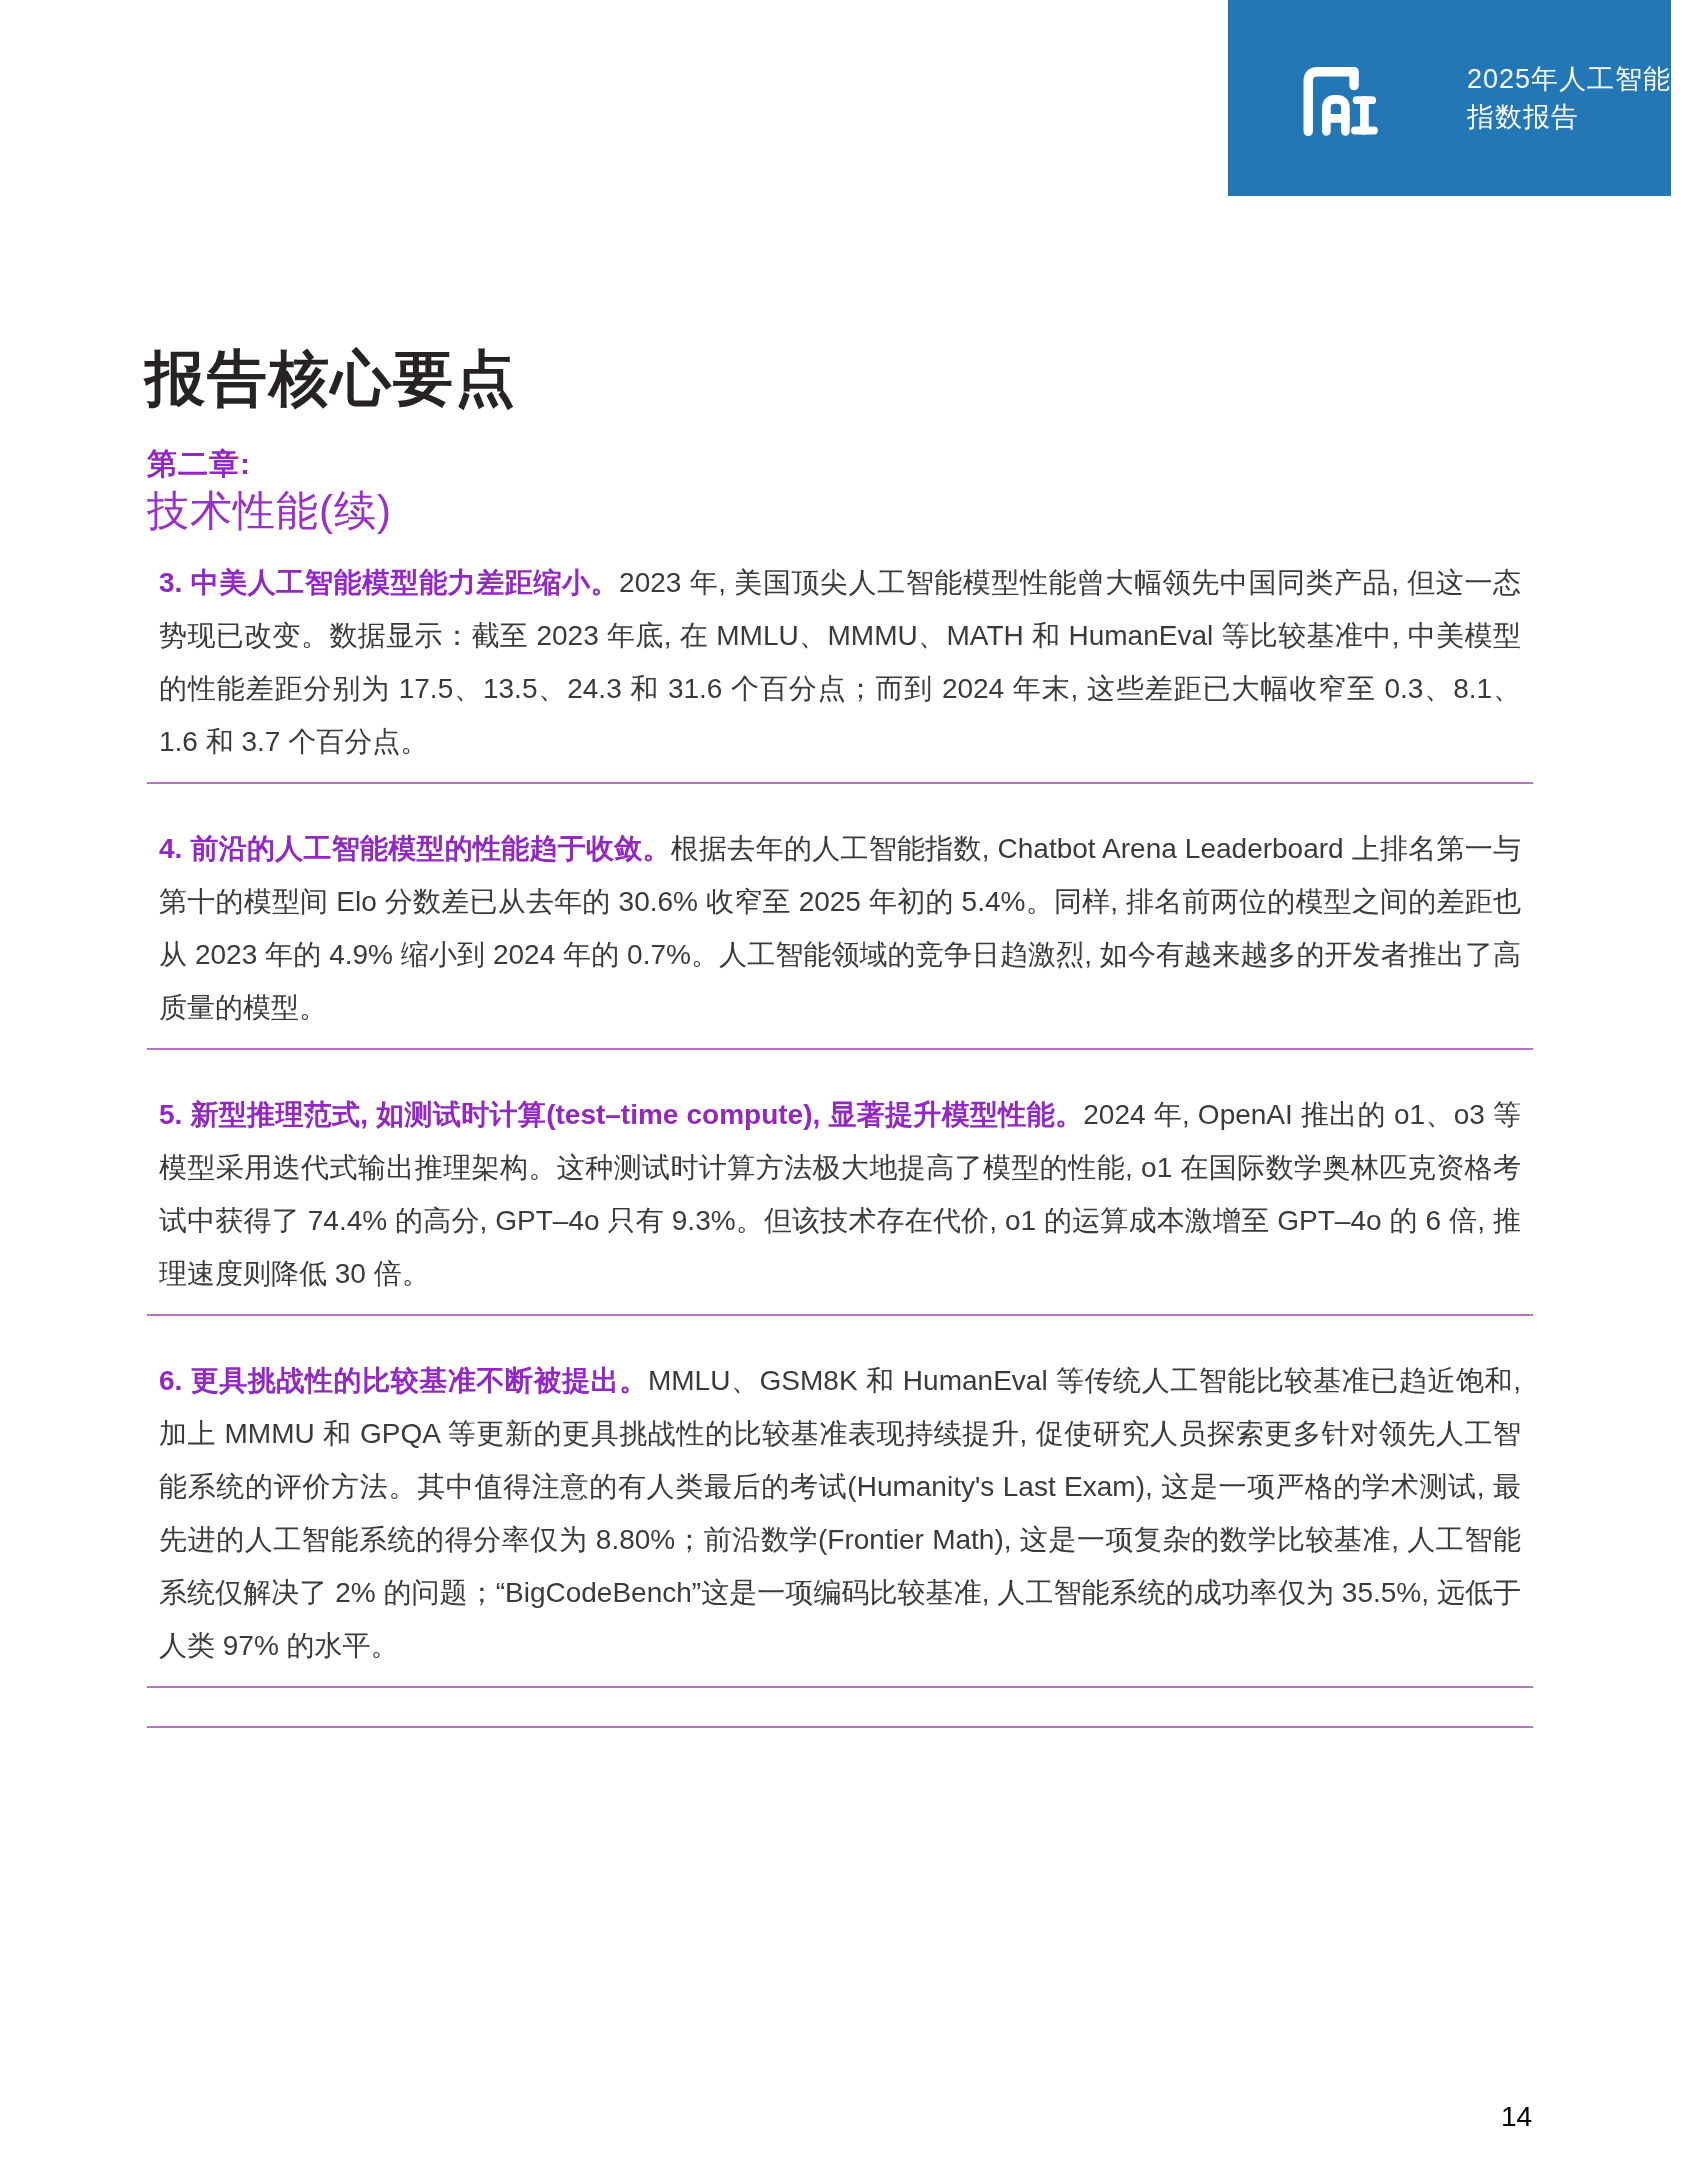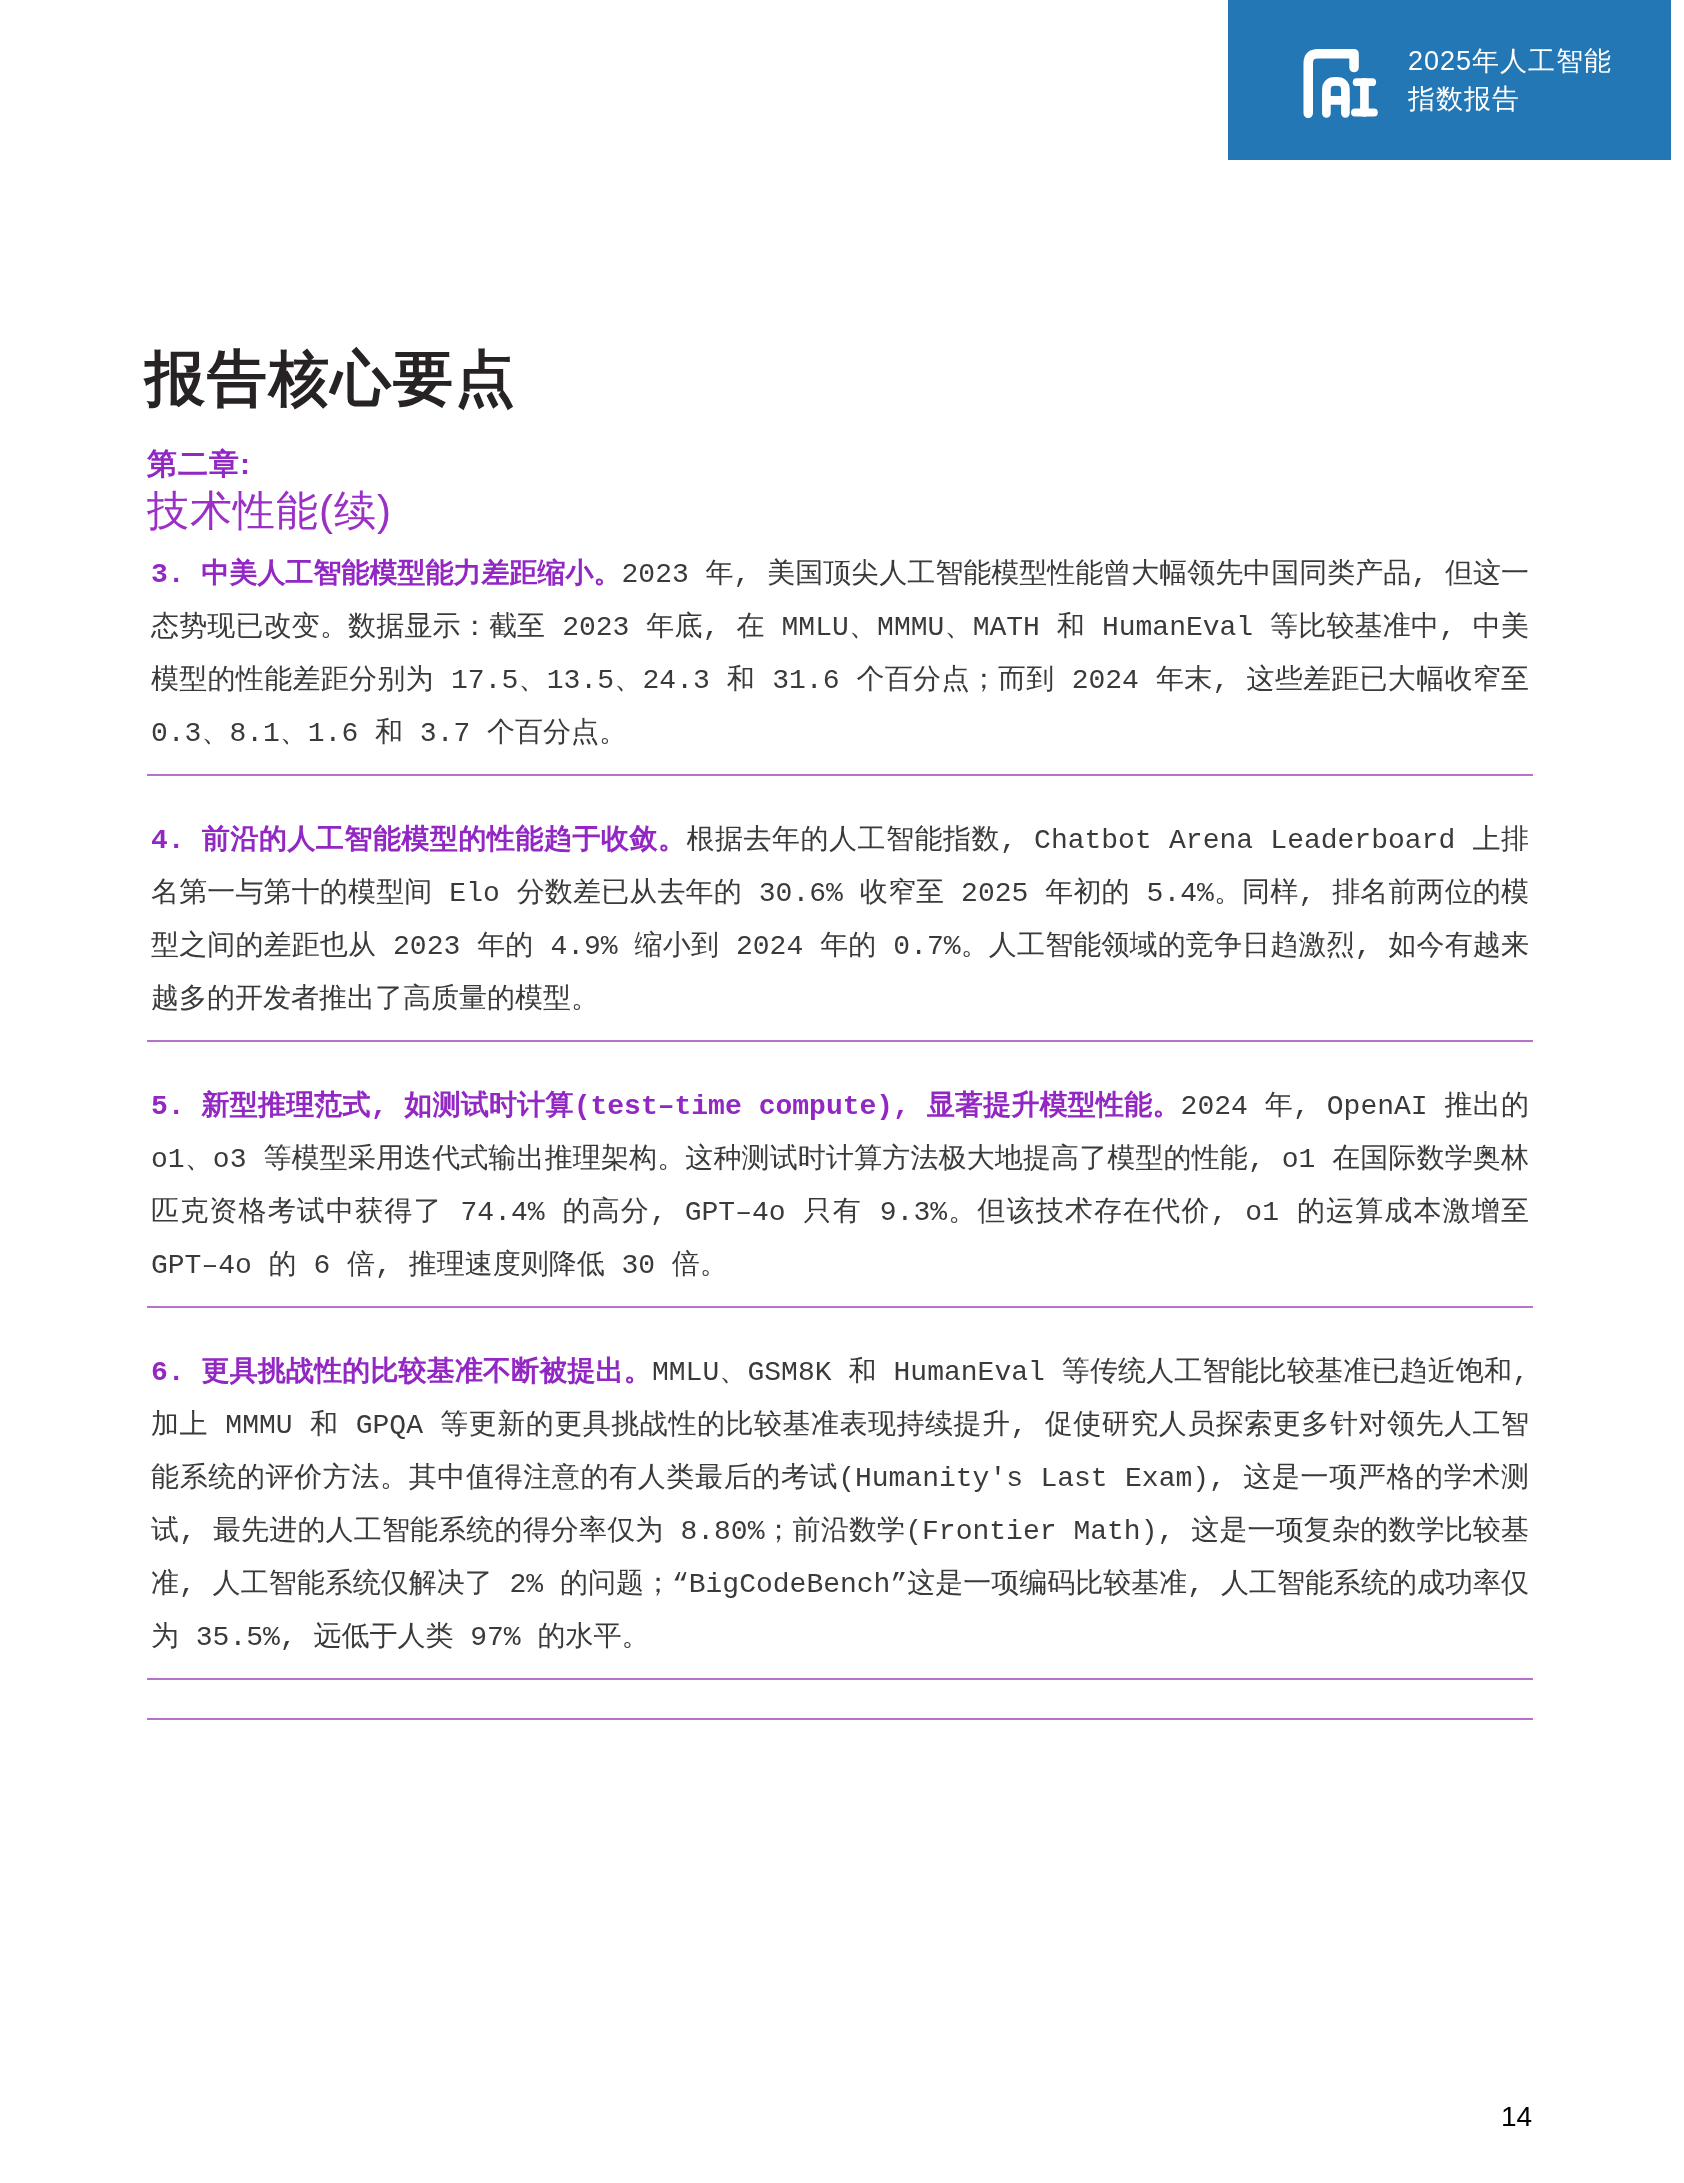--- a/index.html
+++ b/index.html
@@ -13,27 +13,28 @@
     background: #ffffff;
     overflow: hidden;
   }
 
   
   .header-badge {
     position: absolute;
     left: 1228px;
     top: 0;
     width: 443px;
-    height: 160px;
+    height: 196px;
     background: #2377b5;
     color: #ffffff;
     display: flex;
     align-items: center;
     gap: 28px;
     padding-left: 69px;
+    justify-content: space-between;
   }
   .logo { display: block; }
   .logo svg { display: block; }
   .header-title {
     font-size: 27px;
     line-height: 38px;
     font-weight: 500;
     letter-spacing: 1px;
   }
 
@@ -74,21 +75,21 @@
   .content {
     position: absolute;
     left: 147px;
     top: 544px;
     width: 1386px;
     font-size: 28px;
     line-height: 53px;
     color: #3a3a3a;
     text-align: justify;
   }
-  .content p { margin: 4px; font-family: Liberation Mono, monospace; }
+  .content p { margin: 12px; }
   .lead {
     color: #9227c3;
     font-weight: 700;
   }
   hr.divider {
     border: none;
     border-top: 2px solid #b672c8;
     margin: 14px 0 38px 0;
   }
 

